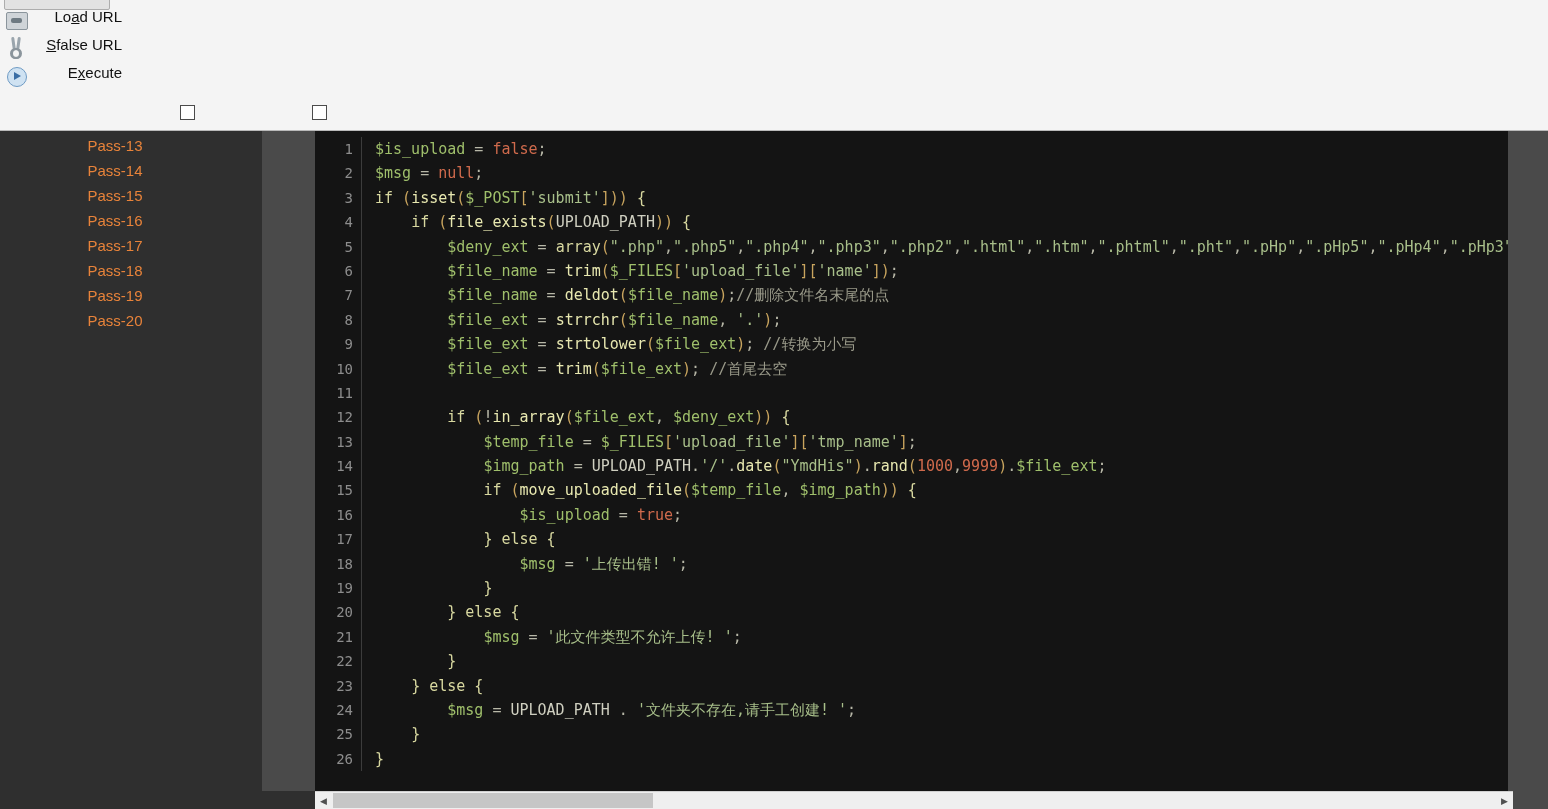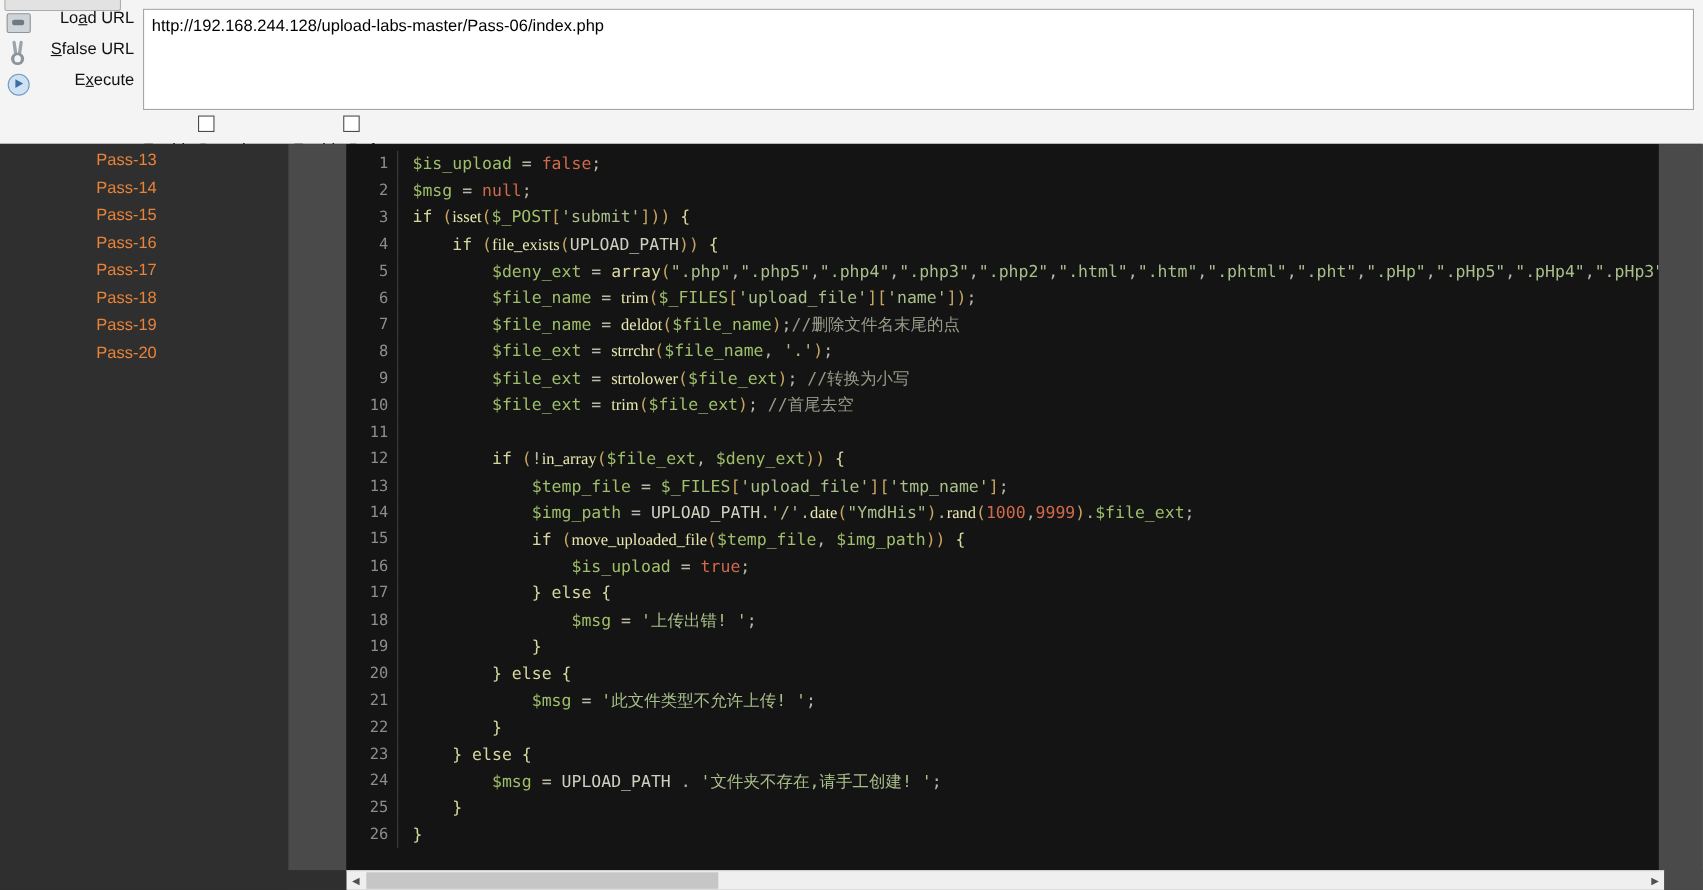--- a/index.html
+++ b/index.html
@@ -104,21 +104,21 @@
     color: #8d8d8d; font-size: 14px; padding-right: 8px;
     box-sizing: border-box;
   }
   .lsep {
     width: 1px; flex: 0 0 1px; height: 24.4px; background: #3c3c3c;
     margin-right: 13px;
   }
   .ltext { flex: 1 1 auto; white-space: pre; overflow: hidden; }
   .t-var    { color: #9fbf6b; }
   .t-kw     { color: #d8d8a0; }
-  .t-fn     { color: #e8e8b0; font-family: Liberation Serif, serif; }
+  .t-fn     { color: #e8e8b0; }
   .t-const  { color: #cf6a4c; }
   .t-num    { color: #cf6a4c; }
   .t-str    { color: #a8bf8a; }
   .t-punct  { color: #b8b8a8; }
   .t-comment{ color: #9a9a8a; }
   .t-ident  { color: #cfcfc0; }
   .t-paren  { color: #c8a45e; }
   .t-brace  { color: #d8d8a0; }
 
   
@@ -199,21 +199,20 @@
 
       <div class="tool-row">
         <span class="tool-ico">
           <span class="ico-exec"></span>
         </span>
         <span class="tool-label"><span>E</span><u>x</u><span>ecute</span></span>
       </div>
 
     </div>
 
-    <div class="url-box">http://192.168.244.128/upload-labs-master/Pass-06/index.php</div>
 
     <div class="checkrow">
       <label class="chk-wrap">
         <span class="chk"></span>
         <span class="chk-label">Enable Post data</span>
       </label>
       <label class="chk-wrap">
         <span class="chk"></span>
         <span class="chk-label">Enable Referrer</span>
       </label>

